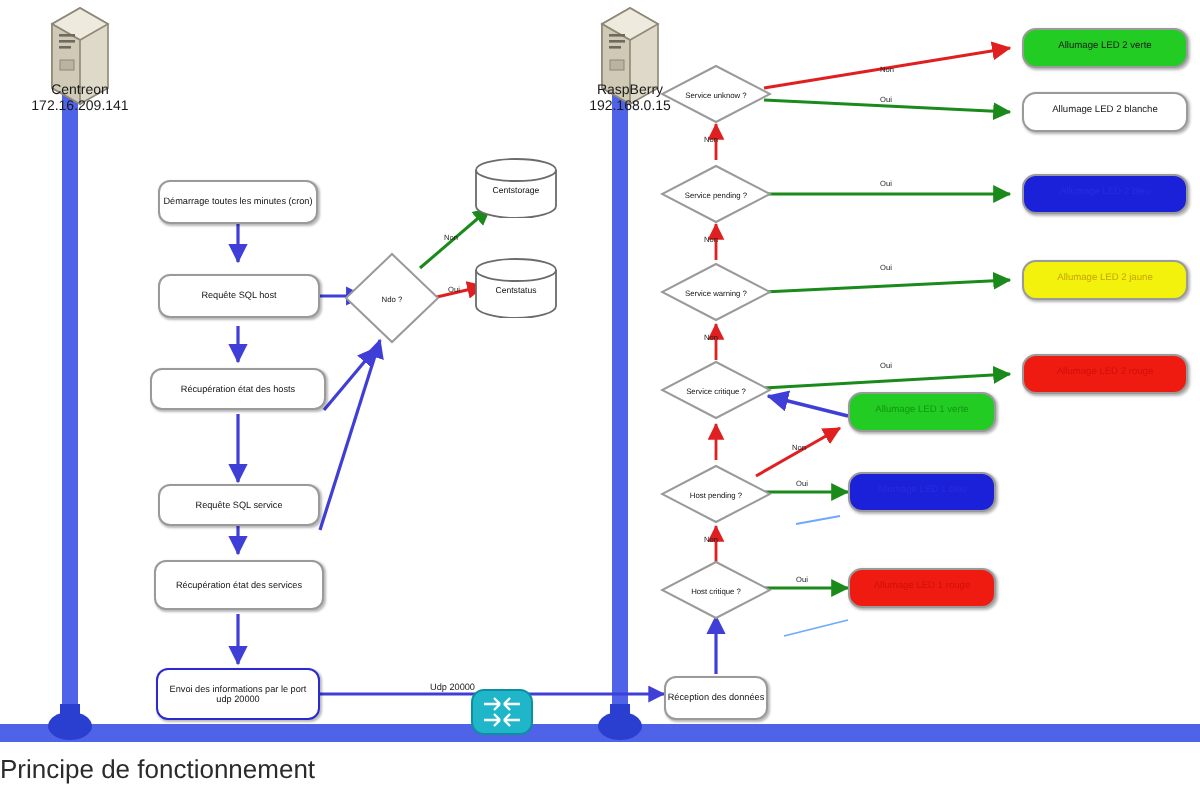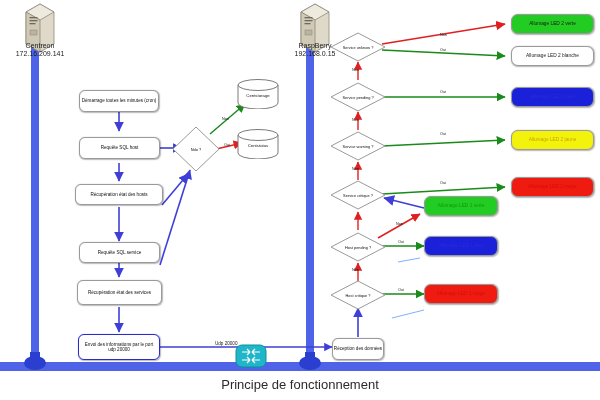--- a/index.html
+++ b/index.html
@@ -72,21 +72,21 @@
     position:absolute;z-index:8;
     font-size:3.8px;color:#1a1a1a;white-space:nowrap;
     background:transparent;
   }
   .elabel.big{font-size:4.6px;}
 
   
   .title{
     position:absolute;z-index:9;
     left:0;right:0;top:377px;
-    text-align:center;
+    text-align:left;
     font-size:13px;color:#2b2b2b;
   }
   .switch{position:absolute;z-index:7;}
 </style>
 </head>
 <body>
 
 <div id="stage">
 
   <svg id="wires" viewBox="0 0 600 400" xmlns="http://www.w3.org/2000/svg">

